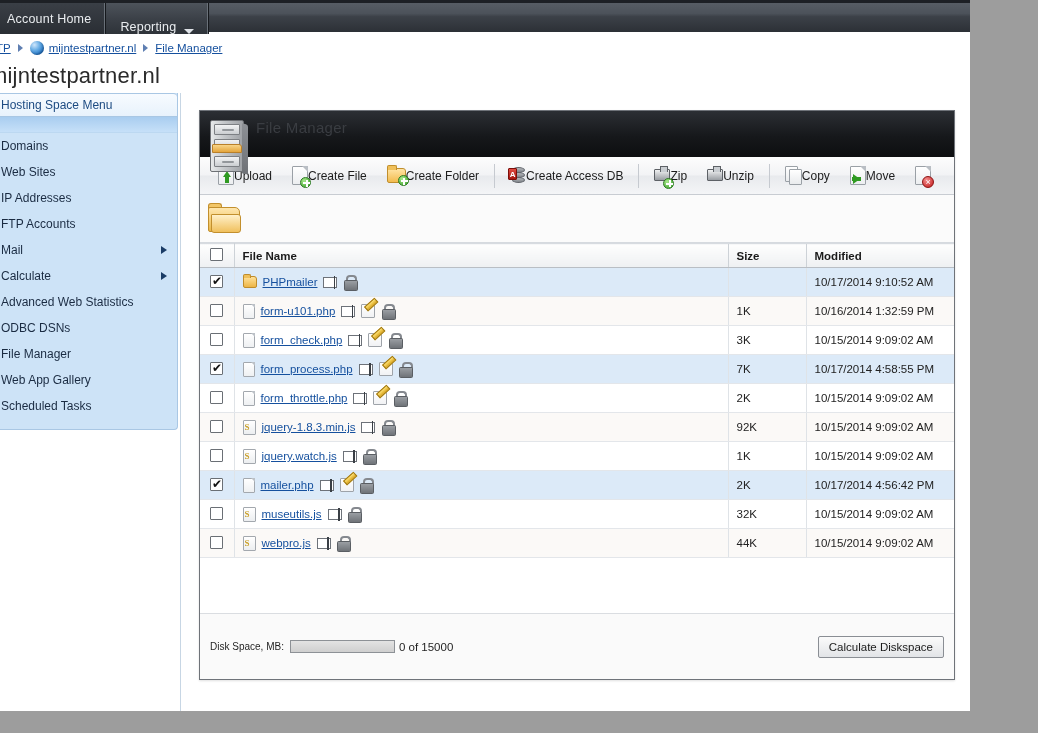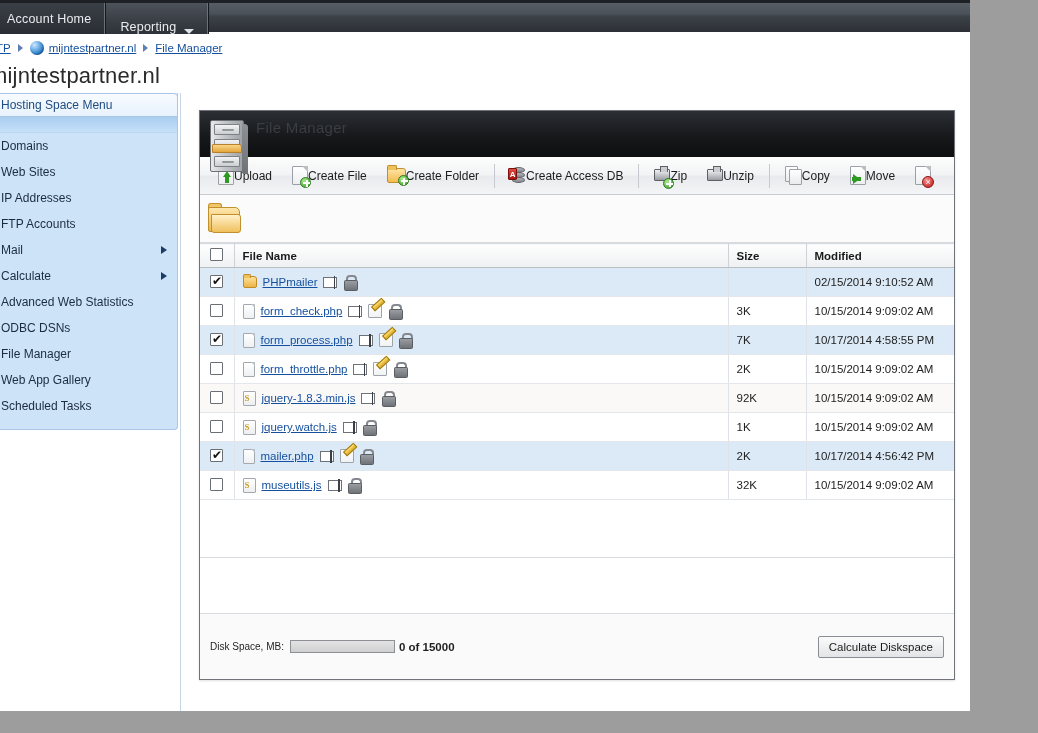--- a/index.html
+++ b/index.html
@@ -386,21 +386,21 @@
   .fm-footer {
     position: absolute; left: 0; bottom: 0; width: 100%; height: 66px;
     background: #fafafa; border-top: 1px solid #dadde1;
     display: flex; align-items: center; padding: 0 10px;
   }
   .disk-label { font-size: 10px; color: #1f1f1f; margin-right: 6px; }
   .disk-bar {
     width: 105px; height: 13px; background: linear-gradient(to bottom,#e3e3e3,#cfcfcf);
     border: 1px solid #8d9196;
   }
-  .disk-val { font-size: 11.5px; color: #1f1f1f; margin-left: 4px; font-weight: bold; }
+  .disk-val { font-size: 11.5px; color: #1f1f1f; margin-left: 4px; }
   .calc-btn {
     margin-left: auto; font-size: 11.5px; padding: 4px 10px;
     background: linear-gradient(to bottom,#fbfbfb,#e2e4e7);
     border: 1px solid #8a8e94; border-radius: 2px; color:#1a1a1a; cursor: pointer;
   }
 </style>
 </head>
 <body>
 
 <div id="page">
@@ -586,21 +586,35 @@
               <td class="ckcol"><span class="cb on"></span></td>
               <td>
                 <span class="fname-cell">
                   <span class="ic-folder-sm"></span>
                   <a>PHPmailer</a>
                   <span class="ic-rename"></span>
                   <span class="ic-lock"></span>
                 </span>
               </td>
               <td class="sizecol"></td>
-              <td class="modcol">02/15/2014 9:10:52 AM</td>
+              <td class="modcol">10/17/2014 9:10:52 AM</td>
+            </tr>
+            <tr class="alt">
+              <td class="ckcol"><span class="cb"></span></td>
+              <td>
+                <span class="fname-cell">
+                  <span class="ic-file-sm"></span>
+                  <a>form-u101.php</a>
+                  <span class="ic-rename"></span>
+                  <span class="ic-edit"></span>
+                  <span class="ic-lock"></span>
+                </span>
+              </td>
+              <td class="sizecol">1K</td>
+              <td class="modcol">10/16/2014 1:32:59 PM</td>
             </tr>
             <tr class="">
               <td class="ckcol"><span class="cb"></span></td>
               <td>
                 <span class="fname-cell">
                   <span class="ic-file-sm"></span>
                   <a>form_check.php</a>
                   <span class="ic-rename"></span>
                   <span class="ic-edit"></span>
                   <span class="ic-lock"></span>
@@ -681,20 +695,33 @@
               <td class="ckcol"><span class="cb"></span></td>
               <td>
                 <span class="fname-cell">
                   <span class="ic-js"></span>
                   <a>museutils.js</a>
                   <span class="ic-rename"></span>
                   <span class="ic-lock"></span>
                 </span>
               </td>
               <td class="sizecol">32K</td>
+              <td class="modcol">10/15/2014 9:09:02 AM</td>
+            </tr>
+            <tr class="alt">
+              <td class="ckcol"><span class="cb"></span></td>
+              <td>
+                <span class="fname-cell">
+                  <span class="ic-js"></span>
+                  <a>webpro.js</a>
+                  <span class="ic-rename"></span>
+                  <span class="ic-lock"></span>
+                </span>
+              </td>
+              <td class="sizecol">44K</td>
               <td class="modcol">10/15/2014 9:09:02 AM</td>
             </tr>
           </tbody>
       </table>
       <div class="fm-empty"></div>
 
       <div class="fm-footer">
         <span class="disk-label">Disk Space, MB:</span>
         <span class="disk-bar"></span>
         <span class="disk-val">0 of 15000</span>

